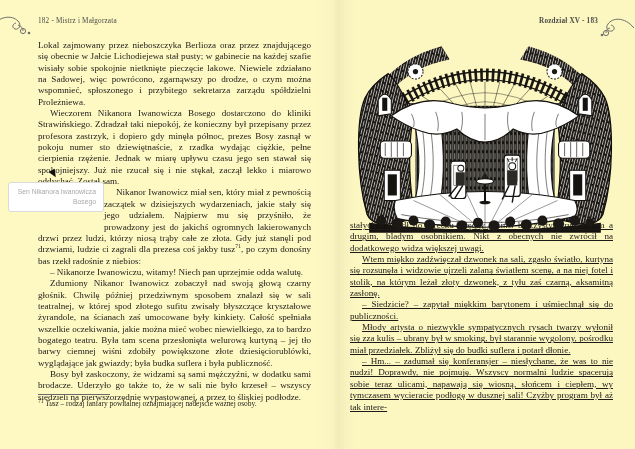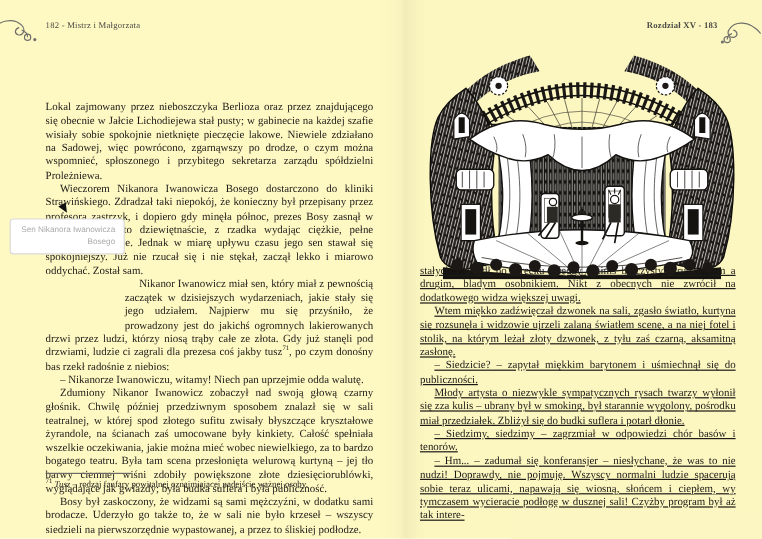--- a/index.html
+++ b/index.html
@@ -25,21 +25,21 @@
   .header-right{left:420px;width:178px;text-align:right;font-weight:bold;}
 
   .ornament{position:absolute;}
   .ornament svg{display:block;}
 
   .body-text{
     position:absolute;
     font-size:9.1px;line-height:11.35px;color:#1d1a17;
     text-align:justify;
   }
-  .body-left{left:38px;top:40px;width:273px;margin-top:44px;}
+  .body-left{left:38px;top:40px;width:273px;}
   .body-right{left:350px;top:220px;width:263px;text-decoration:underline;}
   .body-text p{margin:0;}
   .body-text p.indent{text-indent:12px;}
   sup.fn{font-size:5.6px;line-height:0;vertical-align:super;}
 
   .note-spacer{float:left;width:66px;height:35px;}
 
   .margin-note{
     position:absolute;left:8px;top:182px;width:96px;
     background:#ffffff;border:1px solid #dadada;border-radius:3px;
@@ -215,16 +215,15 @@
           <circle cx="237" cy="188" r="4.5"></circle>
       </g>
     </svg>
   </div>
 
   <div class="body-text body-right">
     <p>stałych i usiadł po turecku między jakimś barczystym rudzielcem a drugim, bladym osobnikiem. Nikt z obecnych nie zwrócił na dodatkowego widza większej uwagi.</p>
     <p class="indent">Wtem miękko zadźwięczał dzwonek na sali, zgasło światło, kurtyna się rozsunęła i widzowie ujrzeli zalaną światłem scenę, a na niej fotel i stolik, na którym leżał złoty dzwonek, z tyłu zaś czarną, aksamitną zasłonę.</p>
     <p class="indent">– Siedzicie? – zapytał miękkim barytonem i uśmiechnął się do publiczności.</p>
     <p class="indent">Młody artysta o niezwykle sympatycznych rysach twarzy wyłonił się zza kulis – ubrany był w smoking, był starannie wygolony, pośrodku miał przedziałek. Zbliżył się do budki suflera i potarł dłonie.</p>
-    <p class="indent">– Siedzimy, siedzimy – zagrzmiał w odpowiedzi chór basów i tenorów.</p>
     <p class="indent">– Hm... – zadumał się konferansjer – niesłychane, że was to nie nudzi! Doprawdy, nie pojmuję. Wszyscy normalni ludzie spacerują sobie teraz ulicami, napawają się wiosną, słońcem i ciepłem, wy tymczasem wycieracie podłogę w dusznej sali! Czyżby program był aż tak intere-</p>
   </div>
 </div>
 
 </body></html>

